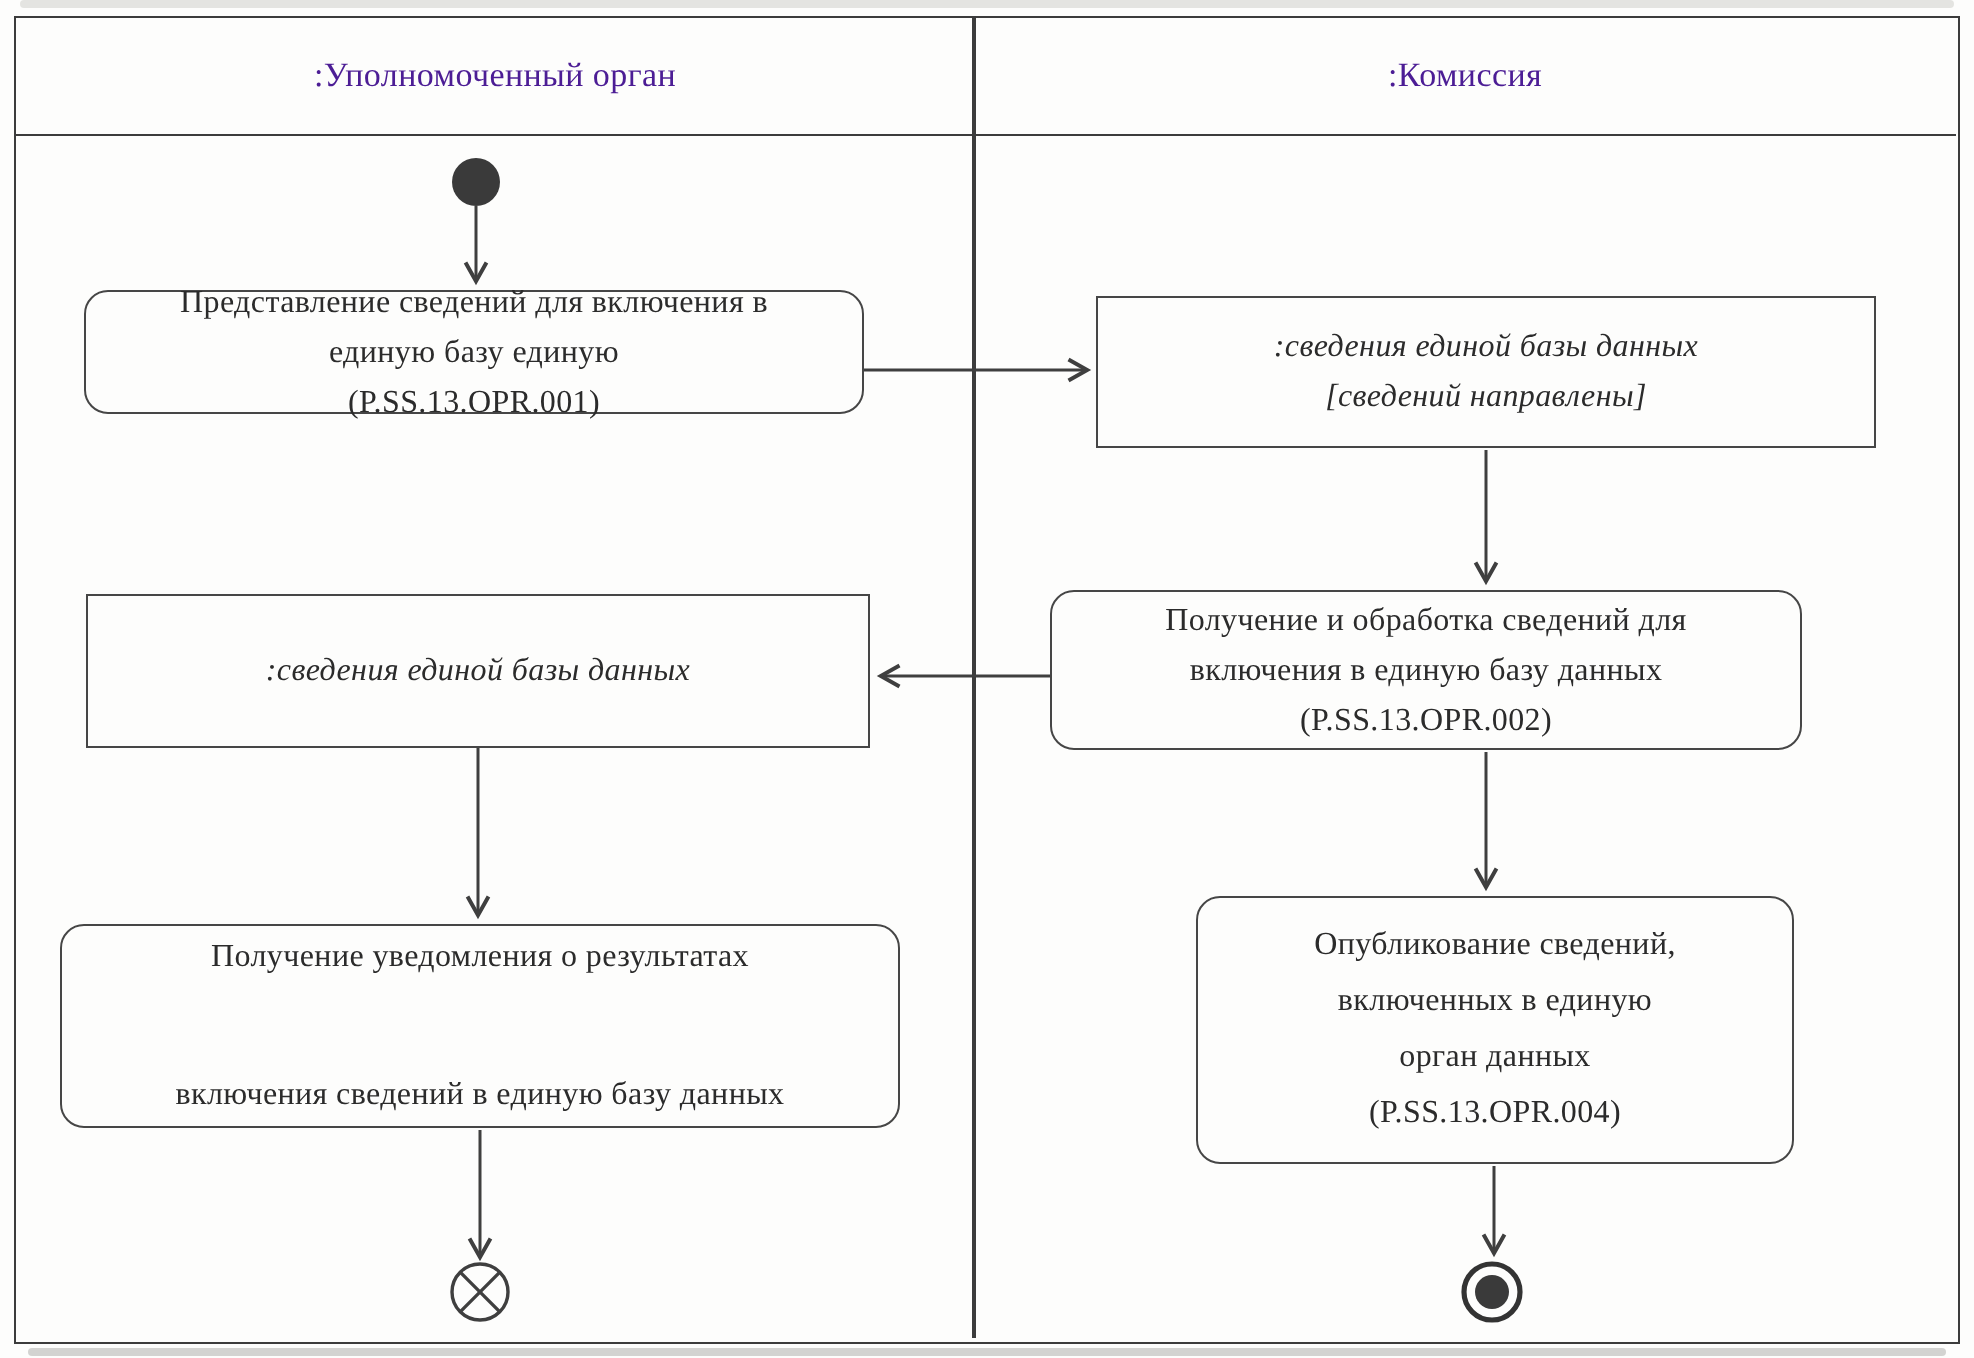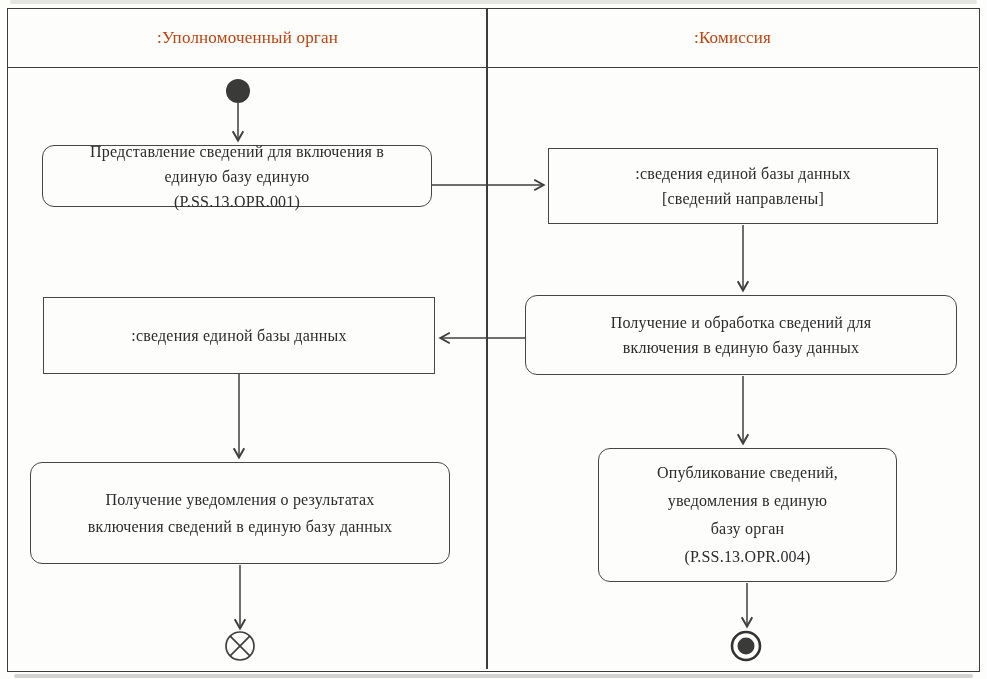--- a/index.html
+++ b/index.html
@@ -24,48 +24,48 @@
     border: 1.6px solid #3c3c3c;
     background: transparent;
   }
   .header {
     position: absolute; left: 8px; top: 9px; width: 970px; height: 58px;
     border-bottom: 1.6px solid #3c3c3c;
     display: flex;
   }
   .header-cell {
     display: flex; align-items: center; justify-content: center;
-    font-size: 17px; letter-spacing: .2px; color: #c2410c;
+    font-size: 17px; letter-spacing: .2px; color: #4c1d95;
   }
   .header-cell.left  { width: 479px; }
   .header-cell.right { flex: 1; text-align: right; }
   .lane-divider {
     position: absolute; left: 486px; top: 9px; width: 1.6px; height: 660px;
     background: #3c3c3c;
   }
   .node {
     position: absolute;
     box-sizing: border-box;
     border: 1.5px solid #464646;
     background: #fdfdfc;
     display: flex; flex-direction: column;
     align-items: center; justify-content: center;
     text-align: center;
     font-size: 16px; line-height: 25px; color: #2b2b2b;
     letter-spacing: .2px;
     padding: 2px 6px;
   }
   .node.action { border-radius: 12px; }
-  .node.object { border-radius: 0; }
+  .node.object { border-radius: 0; font-style: italic; }
   .nline { white-space: nowrap; }
   #action1 { left: 42px;  top: 145px; width: 390px; height: 62px; }
   #object1 { left: 548px; top: 148px; width: 390px; height: 76px; }
-  #action2 { left: 525px; top: 295px; width: 432px; height: 80px; }
+  #action2 { left: 525px; top: 295px; width: 376px; height: 80px; }
   #object2 { left: 43px;  top: 297px; width: 392px; height: 77px; }
-  #action3 { left: 30px;  top: 462px; width: 420px; height: 102px; line-height: 27px; }
+  #action3 { left: 30px;  top: 462px; width: 420px; height: 102px; line-height: 27px; justify-content: space-between; }
   #action4 { left: 598px; top: 448px; width: 299px; height: 134px; line-height: 28px; }
   svg.overlay {
     position: absolute; left: 0; top: 0; width: 987px; height: 679px;
     pointer-events: none;
   }
 </style>
 </head>
 <body>
 
 <div class="canvas">
@@ -88,35 +88,36 @@
   </div>
 
   <div id="object1" class="node object">
     <div class="nline">:сведения единой базы данных</div>
     <div class="nline">[сведений направлены]</div>
   </div>
 
   <div id="action2" class="node action">
     <div class="nline">Получение и обработка сведений для</div>
     <div class="nline">включения в единую базу данных</div>
+    <div class="nline">(P.SS.13.OPR.002)</div>
   </div>
 
   <div id="object2" class="node object">
     <div class="nline">:сведения единой базы данных</div>
   </div>
 
   <div id="action3" class="node action">
     <div class="nline">Получение уведомления о результатах</div>
     <div class="nline">включения сведений в единую базу данных</div>
   </div>
 
   <div id="action4" class="node action">
     <div class="nline">Опубликование сведений,</div>
-    <div class="nline">уведомления в единую</div>
-    <div class="nline">базу орган</div>
+    <div class="nline">включенных в единую</div>
+    <div class="nline">орган данных</div>
     <div class="nline">(P.SS.13.OPR.004)</div>
   </div>
 
   <svg class="overlay" viewBox="0 0 987 679" xmlns="http://www.w3.org/2000/svg">
     <defs>
       <marker id="arrow" viewBox="0 0 12 12" refX="9.5" refY="6" markerWidth="14" markerHeight="14" orient="auto" markerUnits="userSpaceOnUse">
         <path d="M2,1.5 L10,6 L2,10.5" fill="none" stroke="#3f3f3f" stroke-width="1.7"></path>
       </marker>
     </defs>
 

